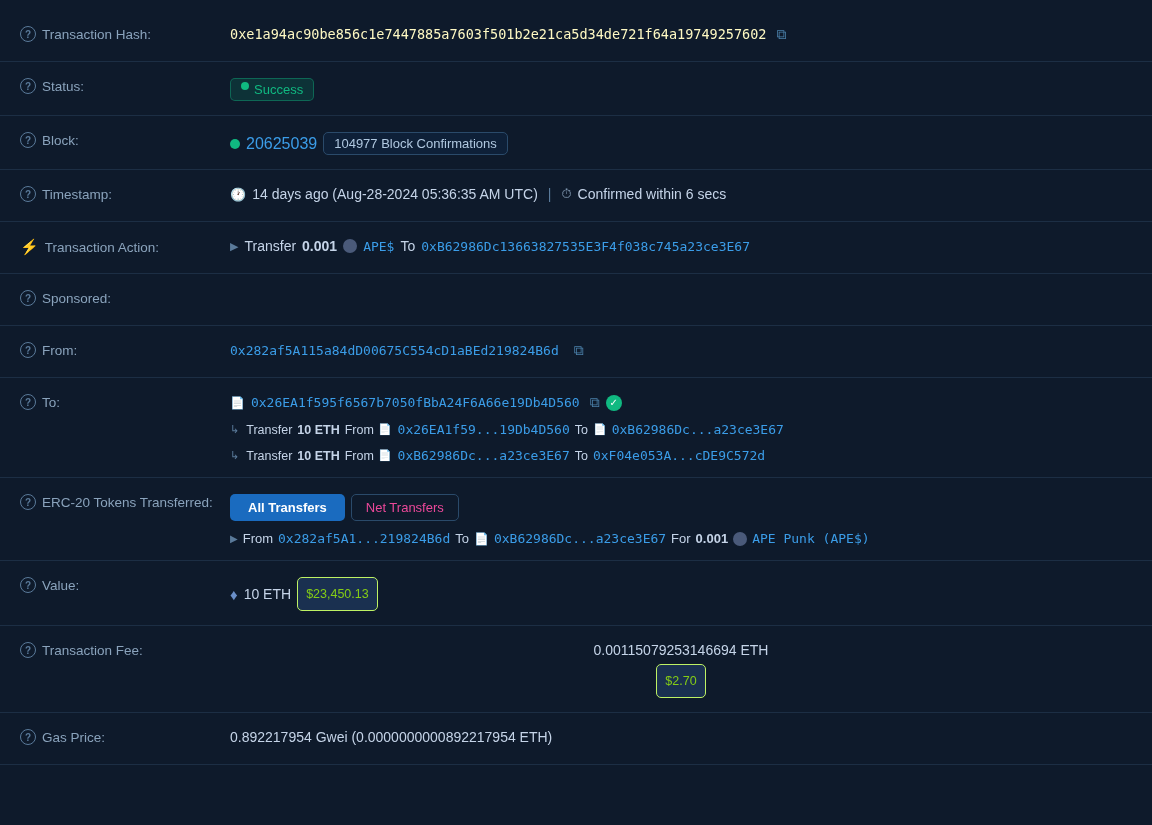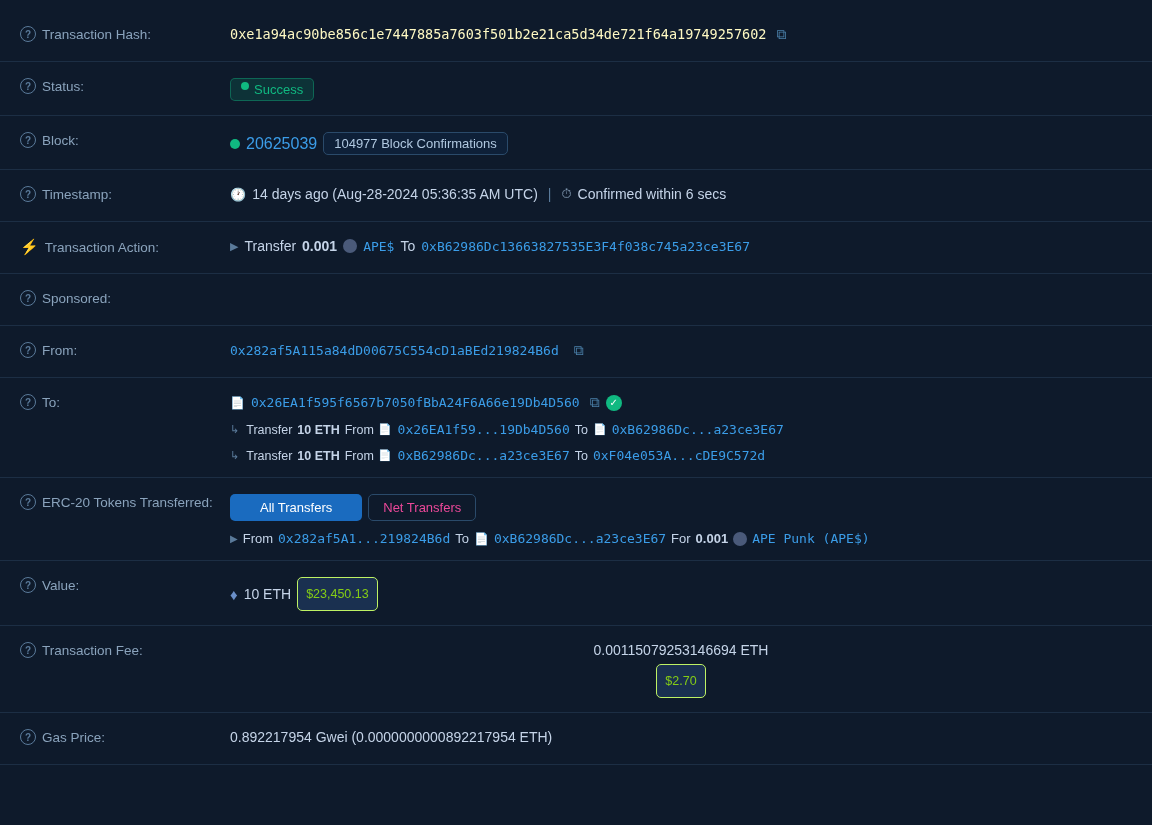--- a/index.html
+++ b/index.html
@@ -158,23 +158,24 @@
     }
     .tab-row {
       display: flex;
       gap: 6px;
     }
     .tab-active {
       background-color: #1a6bbf;
       color: #ffffff;
       border: none;
       border-radius: 5px;
-      padding: 5px 30px;
+      padding: 5px 18px;
       font-size: 13px;
       cursor: pointer;
+      font-weight: bold;
     }
     .tab-inactive {
       background-color: transparent;
       color: #ec4899;
       border: 1px solid #2a4a6a;
       border-radius: 5px;
       padding: 5px 14px;
       font-size: 13px;
       cursor: pointer;
     }

